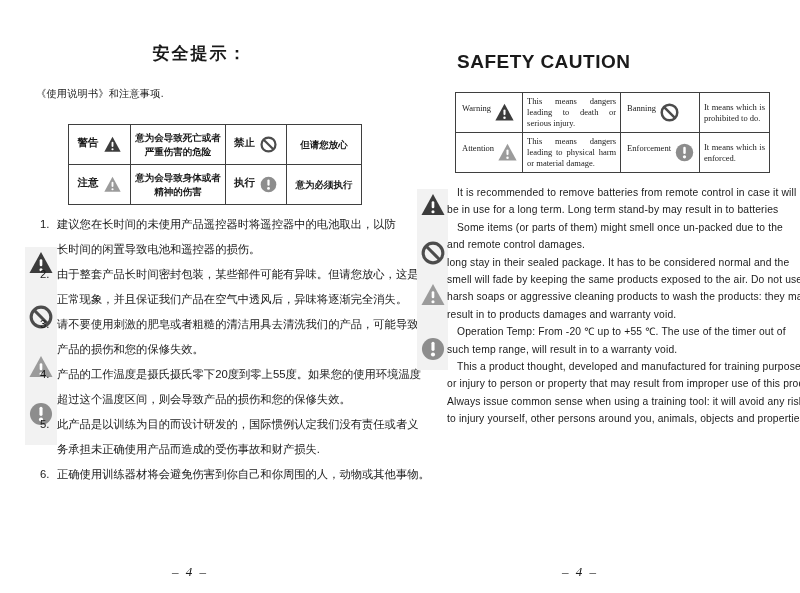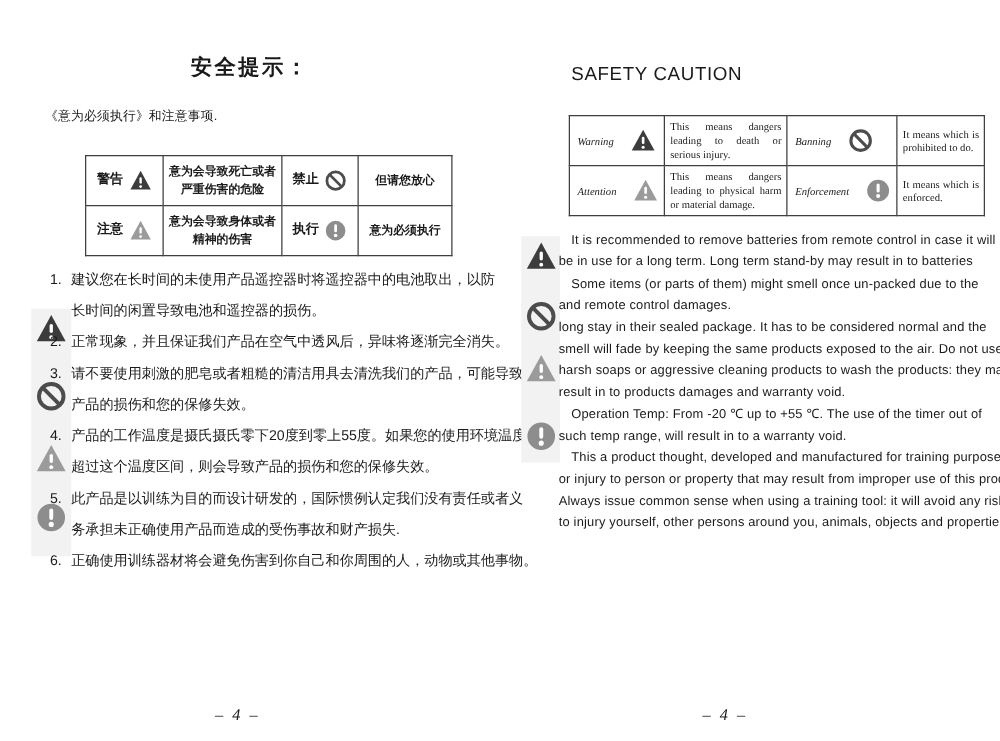--- a/index.html
+++ b/index.html
@@ -44,31 +44,31 @@
 
   
   .strip { position:absolute; background:#f2f2f2; }
   #strip-left  { left:25px;  top:247px; width:32px; height:198px; }
   #strip-right { left:417px; top:189px; width:31px; height:181px; }
   .mi { position:absolute; left:3px; width:26px; height:24px; }
 
   
   #en-title {
     position:absolute; left:457px; top:51px;
-    font-size:15px; font-weight:400; letter-spacing:0.5px;
+    font-size:19px; font-weight:700; letter-spacing:0.5px;
   }
   #en-table {
     position:absolute; left:455px; top:92px;
     border-collapse:collapse; table-layout:fixed;
     font-family:"Liberation Serif", serif;
   }
   #en-table td {
     border:1.2px solid #3f3f3f; padding:3px 4px; vertical-align:middle;
   }
-  #en-table .lab-cell div { display:flex; align-items:center; gap:13px; padding-left:2px;font-style:italic; }
+  #en-table .lab-cell div { display:flex; gap:3px; padding-left:2px; }
   #en-table .lab { font-size:8.5px; white-space:nowrap; }
   #en-table .desc { font-size:8.5px; line-height:11px; text-align:justify; }
   .ti2 { width:21px; height:19px; flex:none; }
 
   #en-paras { position:absolute; left:447px; top:184px; width:342px;
     font-size:10.3px; letter-spacing:0.15px; }
   .pline { line-height:17.4px; white-space:nowrap; }
   .pline.pstart { padding-left:10px; }
 
   
@@ -82,21 +82,21 @@
 </style>
 </head>
 <body>
 
 <main>
 
   <section>
     <h1 id="zh-title">安全提示：</h1>
 
     <div id="zh-intro">
-      <div>《意为必须执行》和注意事项.</div>
+      <div>《使用说明书》和注意事项.</div>
     </div>
 
     <table id="zh-table">
       <colgroup>
           <col style="width:62px">
           <col style="width:95px">
           <col style="width:61px">
           <col style="width:75px">
         </colgroup>
       <tbody>
@@ -192,20 +192,21 @@
       <div class="item">
         <span class="num">1.</span>
         <div class="lines">
           <div>建议您在长时间的未使用产品遥控器时将遥控器中的电池取出，以防</div>
           <div>长时间的闲置导致电池和遥控器的损伤。</div>
         </div>
       </div>
       <div class="item">
         <span class="num">2.</span>
         <div class="lines">
+          <div>由于整套产品长时间密封包装，某些部件可能有异味。但请您放心，这是</div>
           <div>正常现象，并且保证我们产品在空气中透风后，异味将逐渐完全消失。</div>
         </div>
       </div>
       <div class="item">
         <span class="num">3.</span>
         <div class="lines">
           <div>请不要使用刺激的肥皂或者粗糙的清洁用具去清洗我们的产品，可能导致</div>
           <div>产品的损伤和您的保修失效。</div>
         </div>
       </div>

